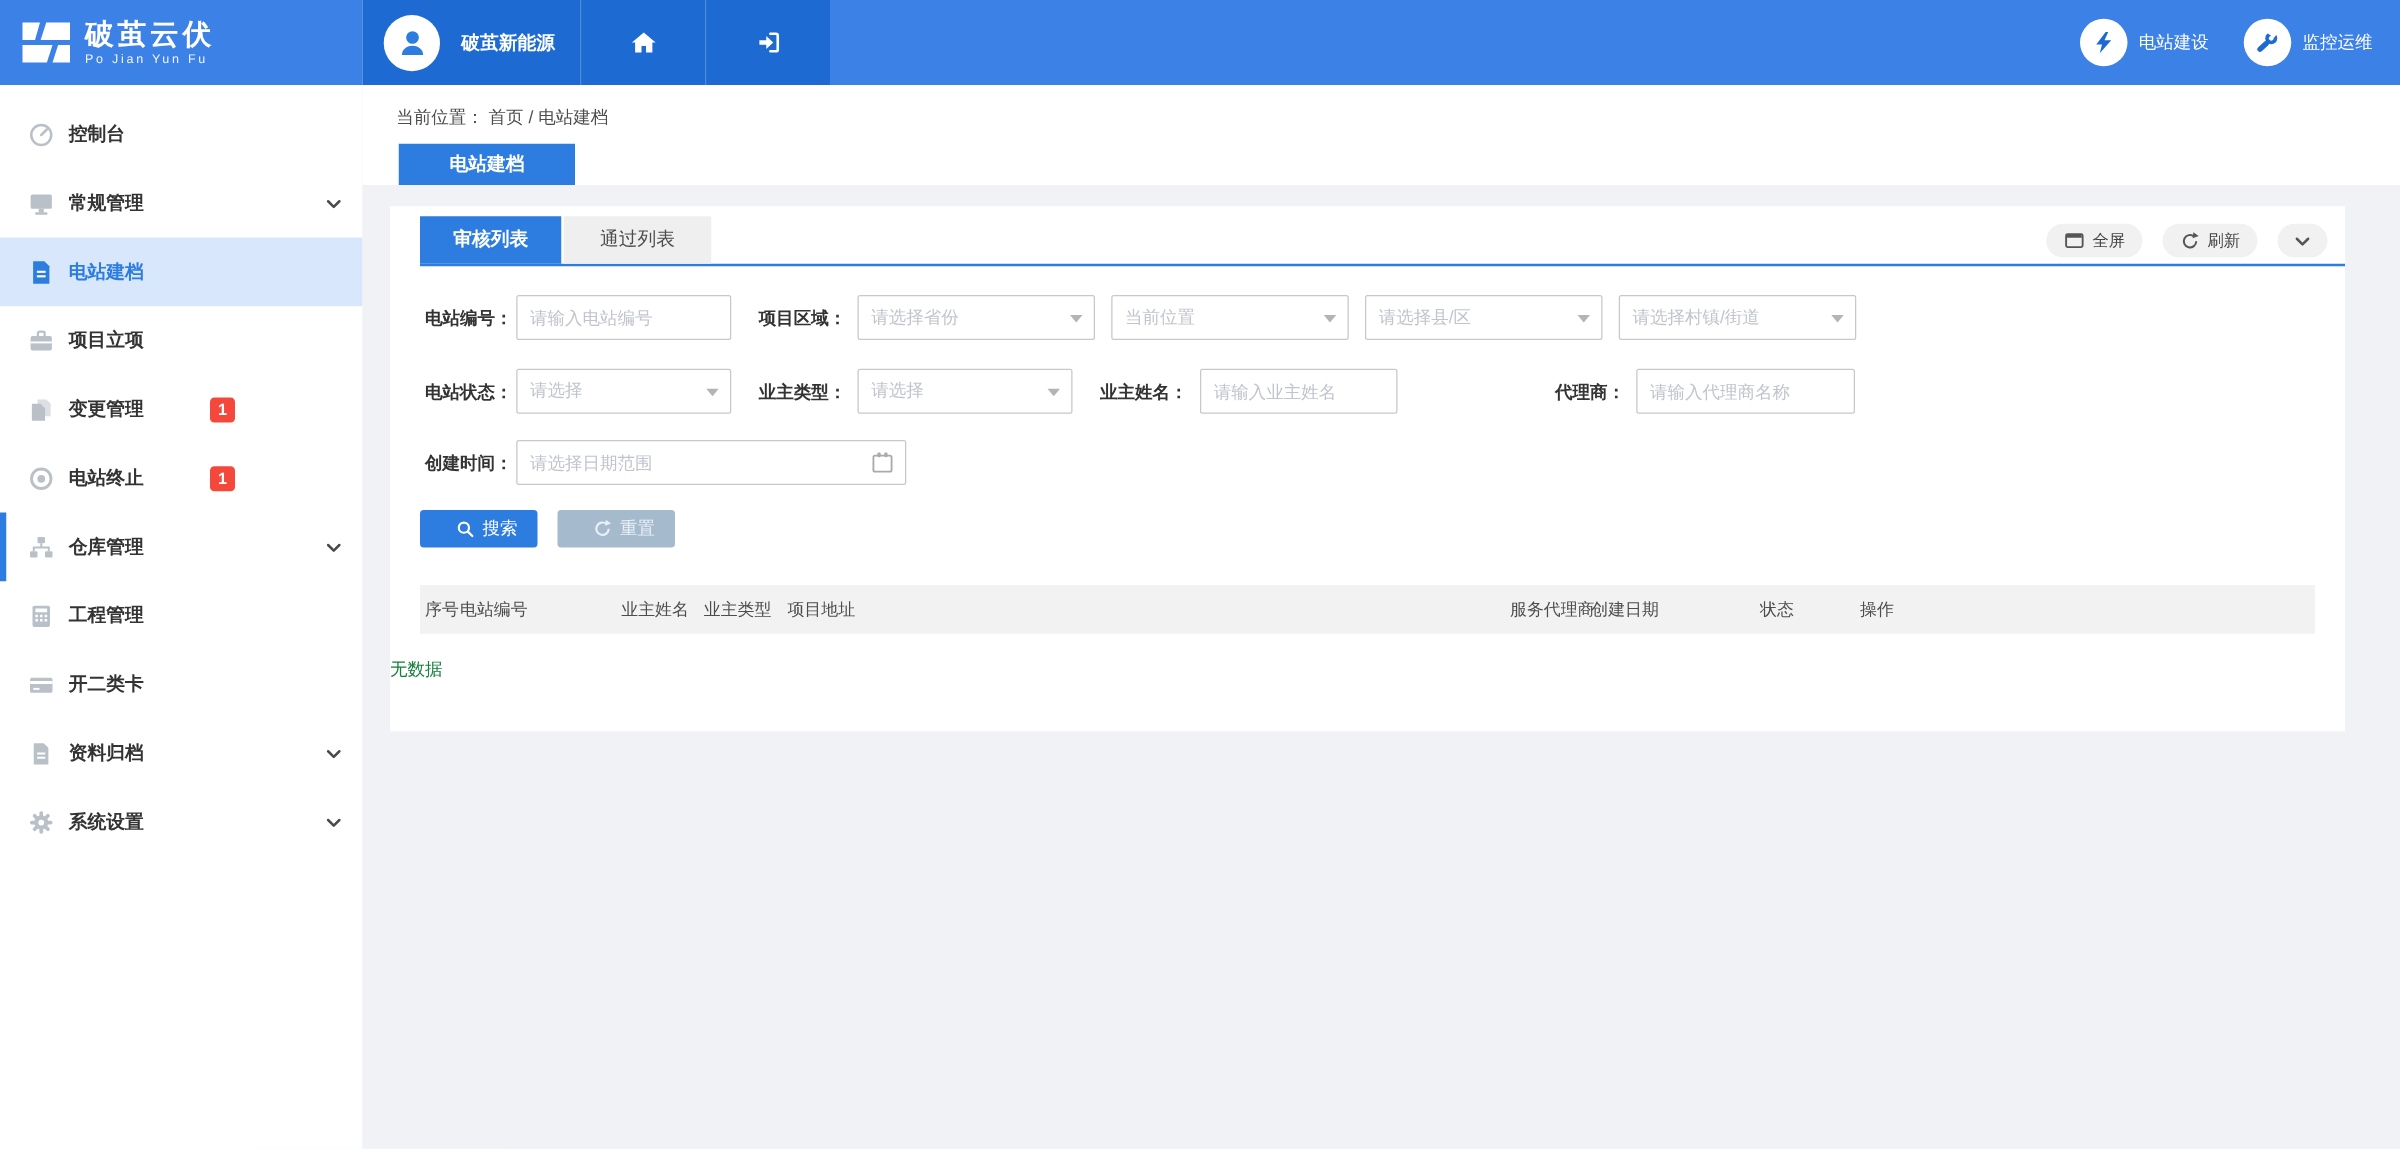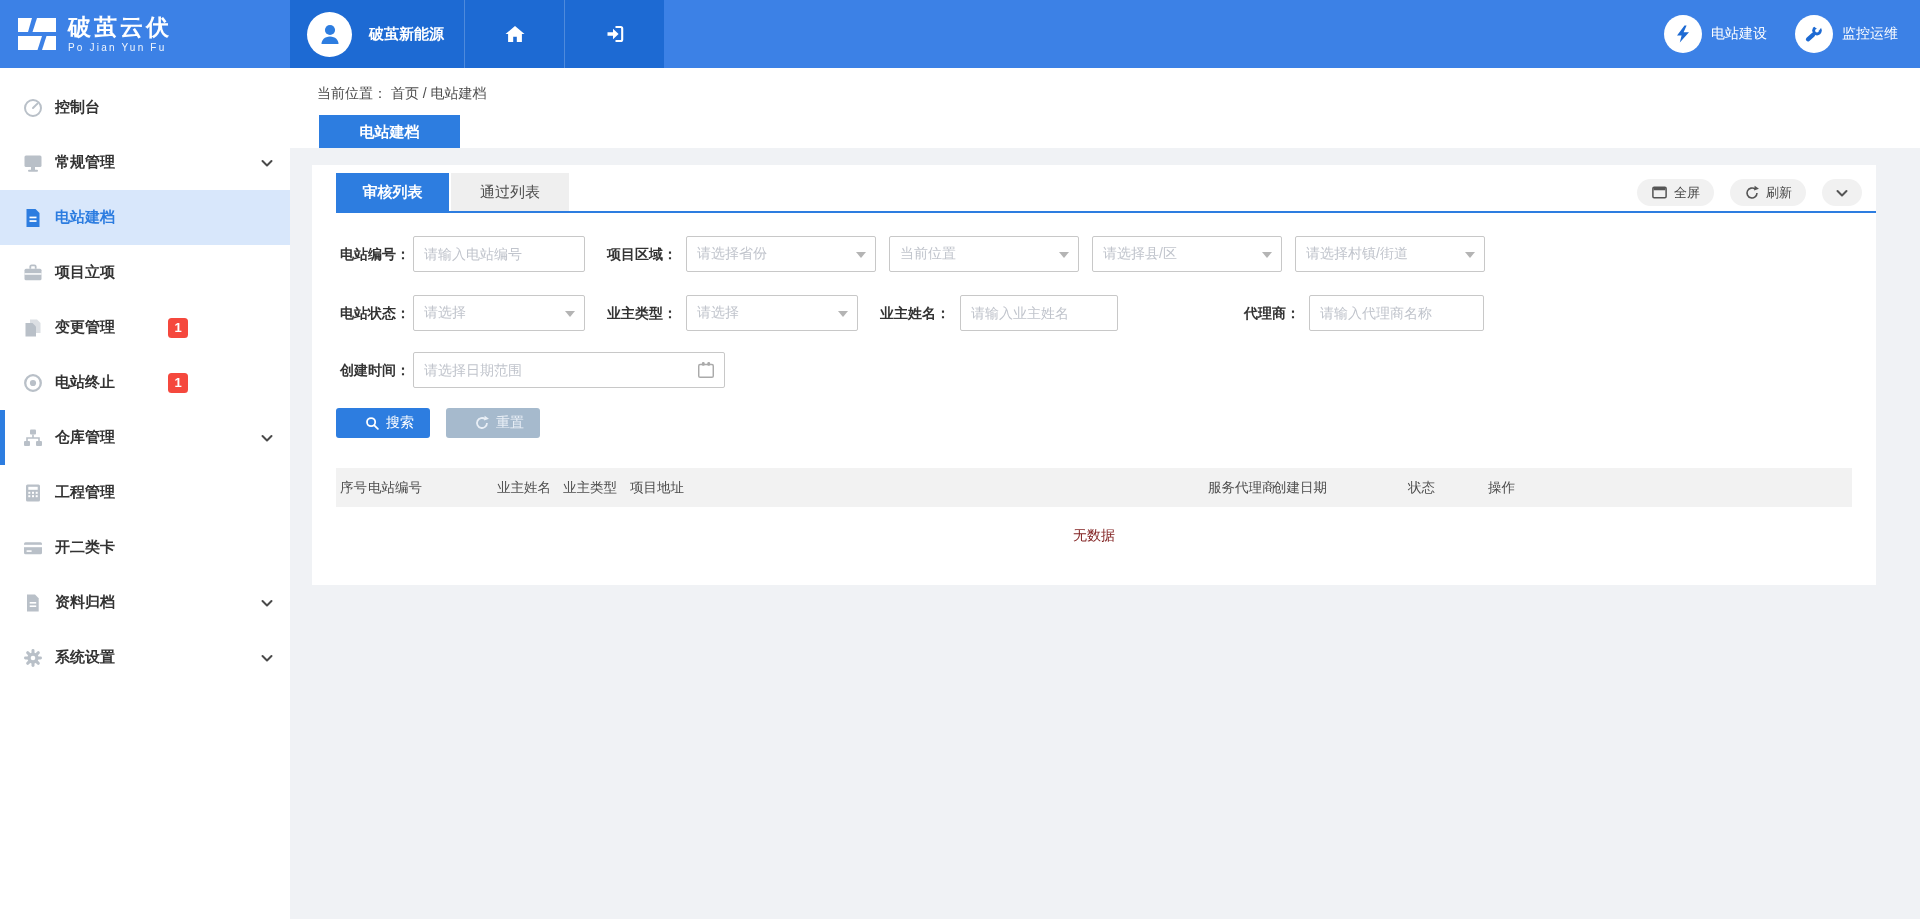--- a/index.html
+++ b/index.html
@@ -63,21 +63,21 @@
   .sel{ display:flex; align-items:center; padding:0 24px 0 10px; color:#c0c4cc; cursor:pointer; }
   .sel .caret{ position:absolute; right:9px; top:50%; margin-top:-2px; width:0; height:0; border-left:5px solid transparent; border-right:5px solid transparent; border-top:6px solid #b4b4b4; }
   .cal-icon{ position:absolute; pointer-events:none; }
 
   .btn{ position:absolute; height:30px; border:none; border-radius:3px; font-size:14px; display:flex; align-items:center; justify-content:center; gap:6px; cursor:pointer; font-family:inherit;padding-left:12px; }
   .btn-search{ background:var(--blue); color:#fff; }
   .btn-reset{ background:#a6bacd; color:#e9eff6; }
 
   .thead{ position:absolute; left:24px; right:24px; top:303px; height:39px; background:#f2f2f2; }
   .th{ position:absolute; top:0; height:39px; line-height:39px; font-size:13.5px; color:#4d4d4d; white-space:nowrap; }
-  .empty{ position:absolute; left:0; right:0; top:362px; text-align:center; color:#7f1d1d; font-size:14px; }
+  .empty{ position:absolute; left:0; right:0; top:362px; color:#15803d; font-size:14px; }
 </style>
 </head>
 <body>
 
 <div id="app">
 
   <div class="header">
     <div class="logo-area">
       <svg width="42" height="42" viewBox="0 0 42 42">
         <polygon points="2,5 16,5 12,19 2,19" fill="#fff"></polygon>

